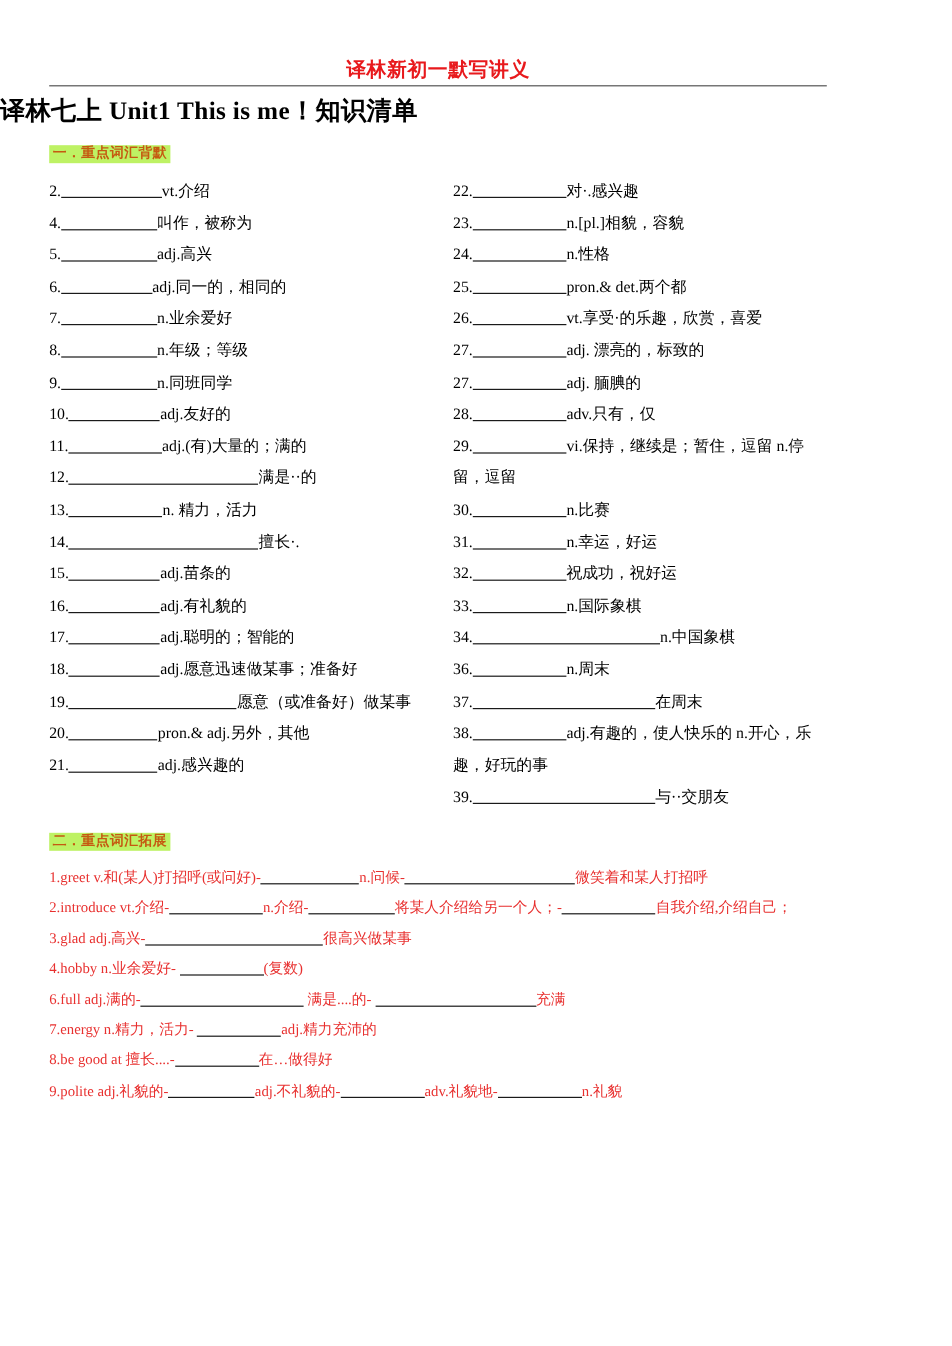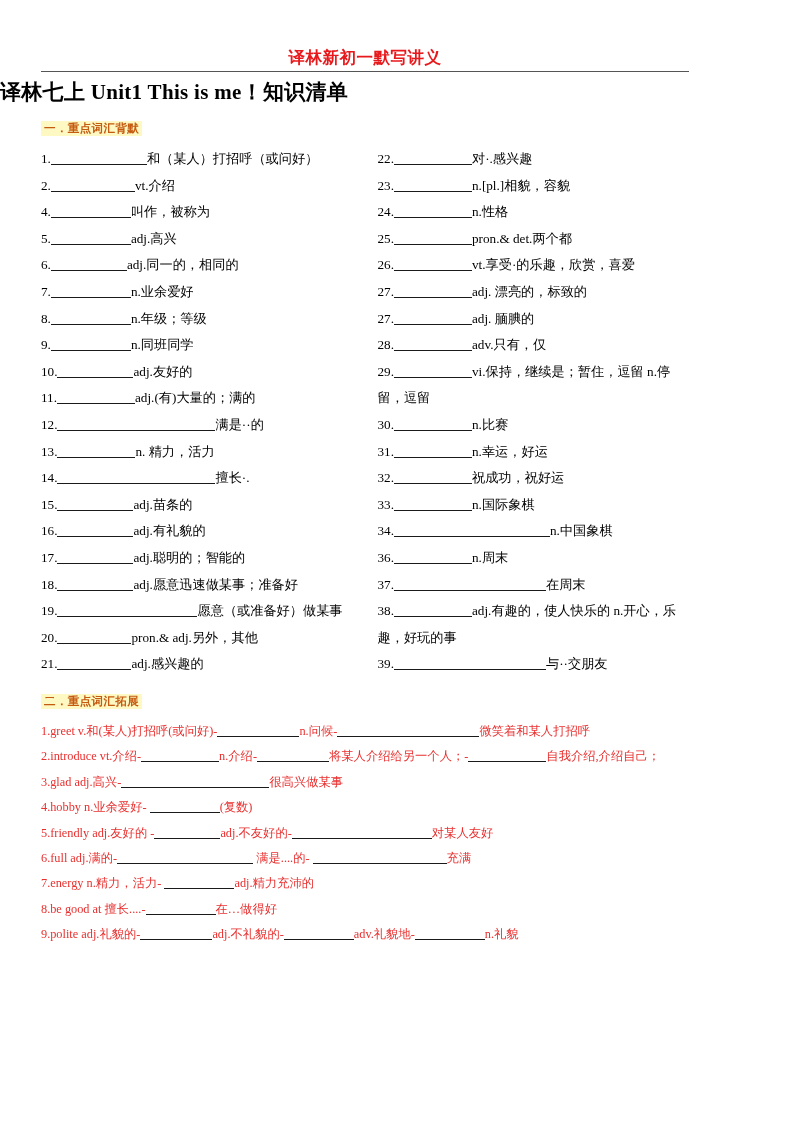--- a/index.html
+++ b/index.html
@@ -33,21 +33,21 @@
     margin-top:7px;
     letter-spacing:0.3px;
   }
 
   
   .section-head{
     margin:13px 0 6px 41px;
     display:inline-block;
   }
   .section-head span.hl{
-    background:#fef9c3;
+    background:#bef264;
     color:#c55a11;
     font-weight:bold;
     font-size:11.5px;
     padding:1px 3px 2px 3px;
     letter-spacing:0.4px;
     font-family:"Liberation Sans","DejaVu Sans",sans-serif;
   }
   .sec-wrap{padding-left:0;}
 
   
@@ -103,21 +103,20 @@
 
   <div class="doc-title">译林七上 Unit1 This is me！知识清单</div>
 
   <div class="sec-wrap">
     <div class="section-head">
       <span class="hl">一．重点词汇背默</span>
     </div>
 
     <div class="cols">
       <div class="col left" id="col-left">
-          <div class="vitem"><span class="num">1.</span><span class="blank" style="width: 96px;"></span><span class="gloss">和（某人）打招呼（或问好）</span></div>
           <div class="vitem"><span class="num">2.</span><span class="blank" style="width: 84px;"></span><span class="gloss">vt.介绍</span></div>
           <div class="vitem"><span class="num">4.</span><span class="blank" style="width: 80px;"></span><span class="gloss">叫作，被称为</span></div>
           <div class="vitem"><span class="num">5.</span><span class="blank" style="width: 80px;"></span><span class="gloss">adj.高兴</span></div>
           <div class="vitem"><span class="num">6.</span><span class="blank" style="width: 76px;"></span><span class="gloss">adj.同一的，相同的</span></div>
           <div class="vitem"><span class="num">7.</span><span class="blank" style="width: 80px;"></span><span class="gloss">n.业余爱好</span></div>
           <div class="vitem"><span class="num">8.</span><span class="blank" style="width: 80px;"></span><span class="gloss">n.年级；等级</span></div>
           <div class="vitem"><span class="num">9.</span><span class="blank" style="width: 80px;"></span><span class="gloss">n.同班同学</span></div>
           <div class="vitem"><span class="num">10.</span><span class="blank" style="width: 76px;"></span><span class="gloss">adj.友好的</span></div>
           <div class="vitem"><span class="num">11.</span><span class="blank" style="width: 78px;"></span><span class="gloss">adj.(有)大量的；满的</span></div>
           <div class="vitem"><span class="num">12.</span><span class="blank" style="width: 158px;"></span><span class="gloss">满是··的</span></div>
@@ -156,21 +155,20 @@
 
   <div class="sec-wrap">
     <div class="section-head">
       <span class="hl">二．重点词汇拓展</span>
     </div>
     <div class="exp-wrap" id="exp-list">
         <div class="eitem"><span class="zh">1.greet v.和(某人)打招呼(或问好)-</span><span class="blank" style="width: 82px;"></span><span class="zh">n.问候-</span><span class="blank" style="width: 142px;"></span><span class="zh">微笑着和某人打招呼</span></div>
         <div class="eitem"><span class="zh">2.introduce vt.介绍-</span><span class="blank" style="width: 78px;"></span><span class="zh">n.介绍-</span><span class="blank" style="width: 72px;"></span><span class="zh">将某人介绍给另一个人；-</span><span class="blank" style="width: 78px;"></span><span class="zh">自我介绍,介绍自己；</span></div>
         <div class="eitem"><span class="zh">3.glad  adj.高兴-</span><span class="blank" style="width: 148px;"></span><span class="zh">很高兴做某事</span></div>
         <div class="eitem"><span class="zh">4.hobby n.业余爱好- </span><span class="blank" style="width: 70px;"></span><span class="zh">(复数)</span></div>
-        <div class="eitem"><span class="zh">5.friendly adj.友好的 -</span><span class="blank" style="width: 66px;"></span><span class="zh">adj.不友好的-</span><span class="blank" style="width: 140px;"></span><span class="zh">对某人友好</span></div>
         <div class="eitem"><span class="zh">6.full adj.满的-</span><span class="blank" style="width: 136px;"></span><span class="zh"> 满是....的- </span><span class="blank" style="width: 134px;"></span><span class="zh">充满</span></div>
         <div class="eitem"><span class="zh">7.energy n.精力，活力- </span><span class="blank" style="width: 70px;"></span><span class="zh">adj.精力充沛的</span></div>
         <div class="eitem"><span class="zh">8.be good at 擅长....-</span><span class="blank" style="width: 70px;"></span><span class="zh">在…做得好</span></div>
         <div class="eitem"><span class="zh">9.polite adj.礼貌的-</span><span class="blank" style="width: 72px;"></span><span class="zh">adj.不礼貌的-</span><span class="blank" style="width: 70px;"></span><span class="zh">adv.礼貌地-</span><span class="blank" style="width: 70px;"></span><span class="zh">n.礼貌</span></div>
       </div>
   </div>
 
 </div>
 
 </body></html>

